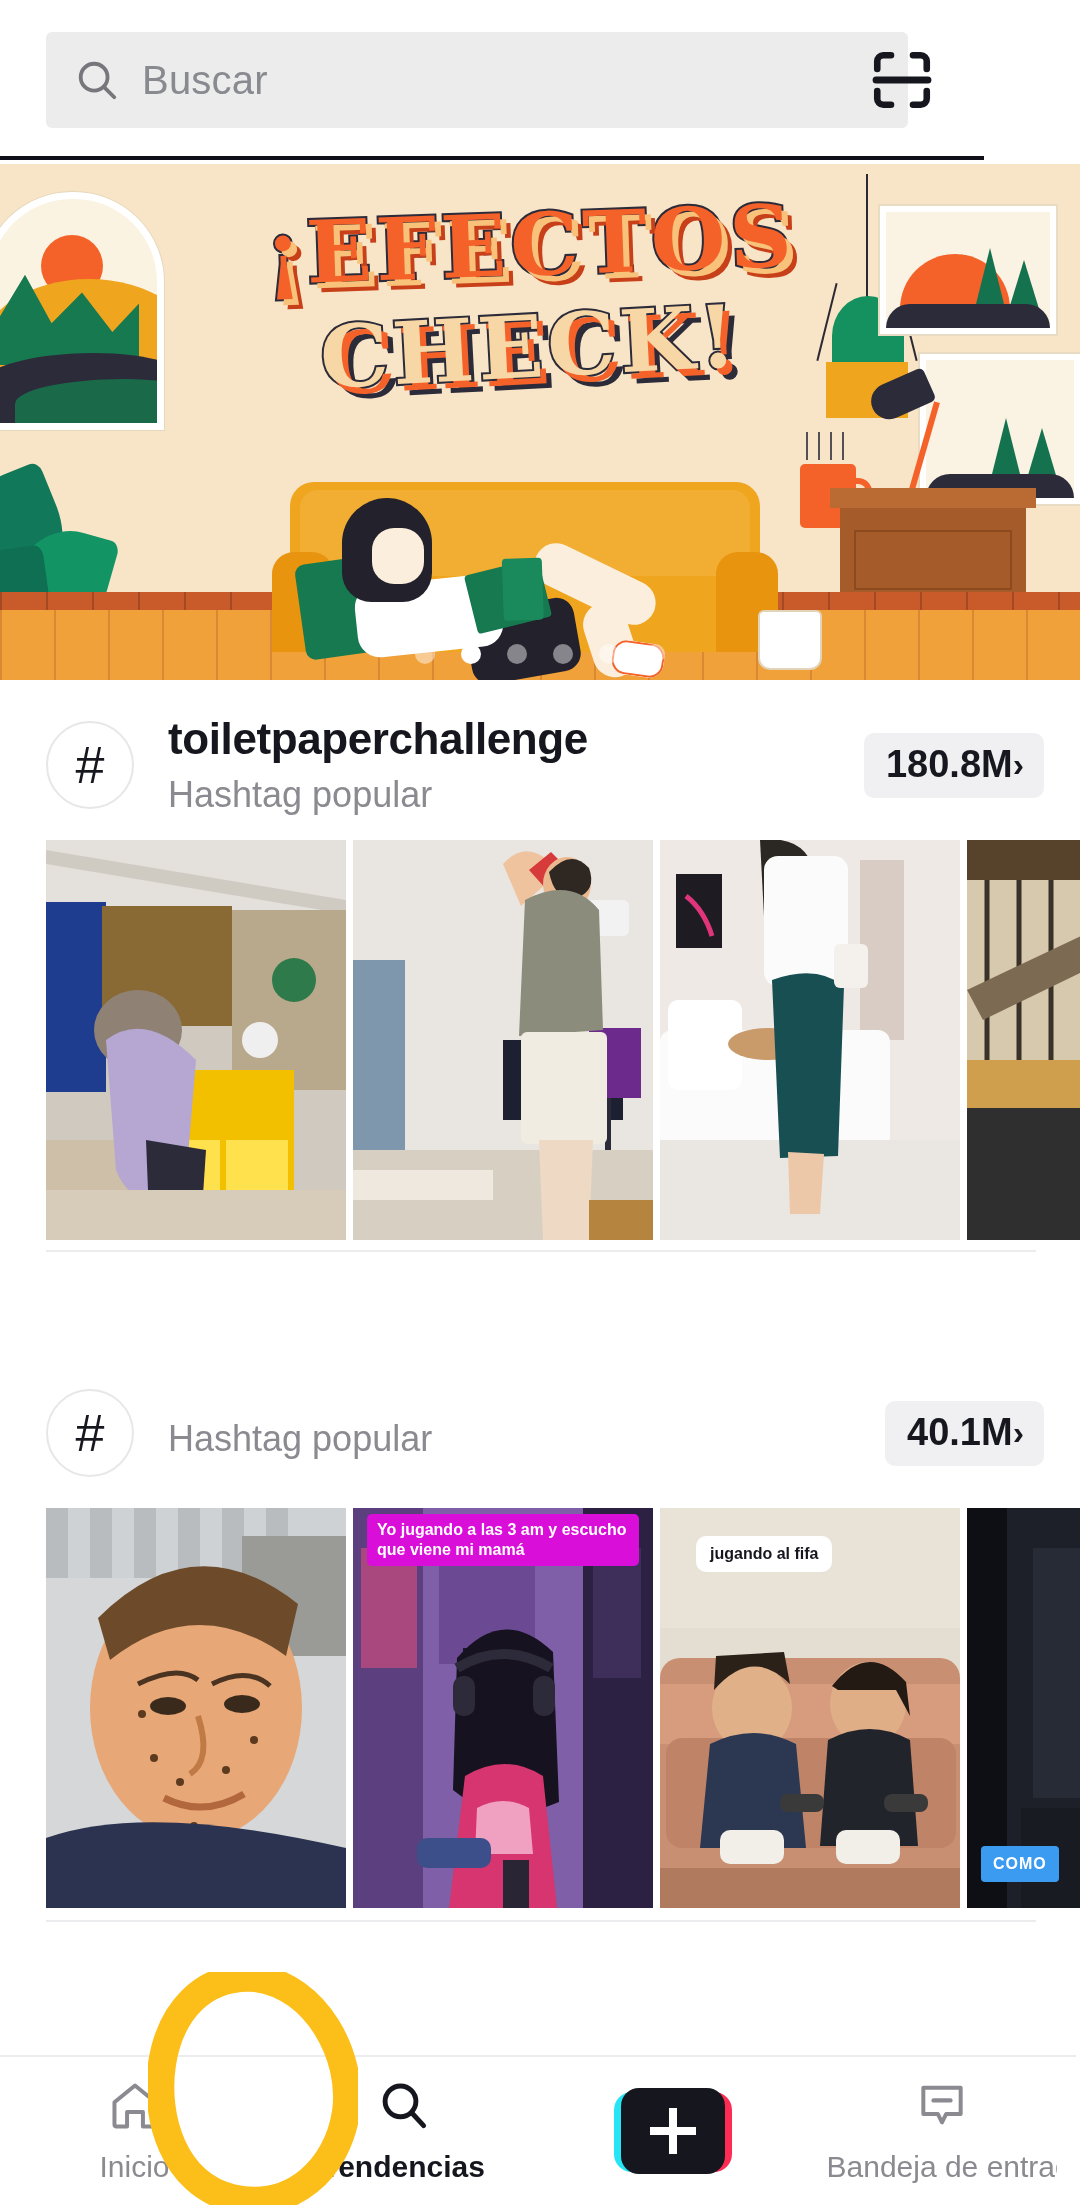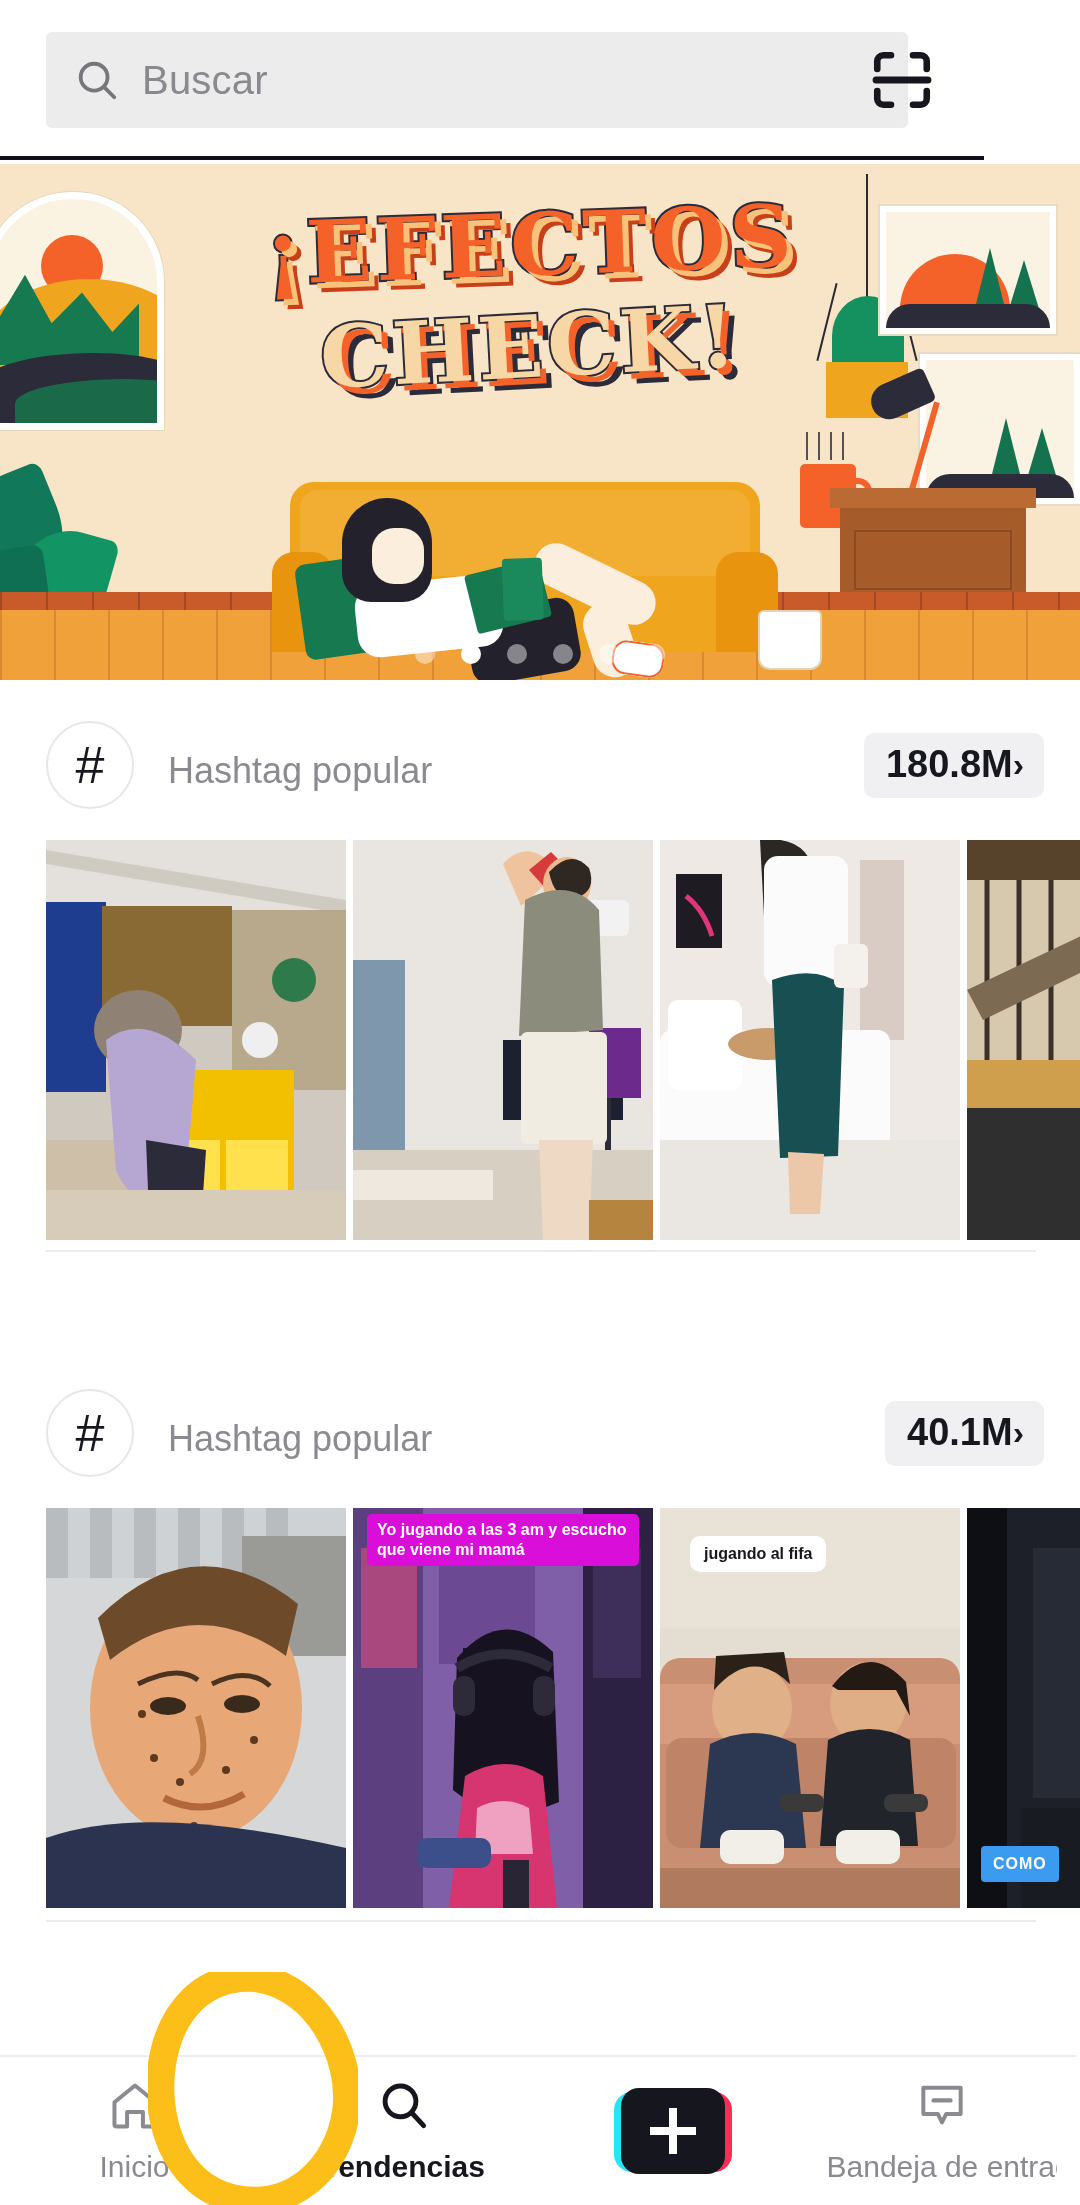--- a/index.html
+++ b/index.html
@@ -308,20 +308,21 @@
         <span class="dot"></span>
         <span class="dot"></span>
         <span class="dot"></span>
       </div>
   </div>
 
   <div class="section" style="top:690px">
     <div class="hash-head">
       <div class="hash-circle">#</div>
       <div class="hash-text">
+        <div class="hash-title">toiletpaperchallenge</div>
         <div class="hash-sub">Hashtag popular</div>
       </div>
       <div class="hash-count">
         <span>180.8M</span>
         <span class="chev">›</span>
       </div>
     </div>
 
     <div class="thumb-row">
       <div class="thumb">
@@ -483,21 +484,21 @@
           <path d="M50 236 q44 -22 86 0 l10 104 -106 0Z" fill="#2c3852"></path>
           <ellipse cx="208" cy="196" rx="38" ry="42" fill="#dfae87"></ellipse>
           <path d="M172 178 q36 -46 74 -4 l4 34 -14 -26 -58 0Z" fill="#241a14"></path>
           <path d="M168 232 q42 -22 82 0 l8 106 -98 0Z" fill="#22242c"></path>
           <rect x="60" y="322" width="64" height="34" rx="10" fill="#f1efe8"></rect>
           <rect x="176" y="322" width="64" height="34" rx="10" fill="#f1efe8"></rect>
           <rect x="120" y="286" width="44" height="18" rx="8" fill="#3a3a3a"></rect>
           <rect x="224" y="286" width="44" height="18" rx="8" fill="#3a3a3a"></rect>
           <rect x="0" y="360" width="300" height="40" fill="#b07a5e"></rect>
         </svg>
-        <span class="ovl ovl-white" style="left:30px;top:28px;">jugando al fifa</span>
+        <span class="ovl ovl-white" style="left:36px;top:28px;">jugando al fifa</span>
       </div>
       <div class="thumb">
         <svg width="300" height="400" viewBox="0 0 300 400" preserveAspectRatio="none">
           <rect width="300" height="400" fill="#14161c"></rect>
           <rect x="40" y="0" width="210" height="400" fill="#1d2028"></rect>
           <rect x="66" y="40" width="170" height="250" fill="#262b36"></rect>
           <circle cx="150" cy="146" r="16" fill="#2b7fe0"></circle>
           <circle cx="150" cy="146" r="7" fill="#7fc4ff"></circle>
           <rect x="0" y="0" width="40" height="400" fill="#0d0f14"></rect>
           <rect x="250" y="0" width="50" height="400" fill="#0d0f14"></rect>

